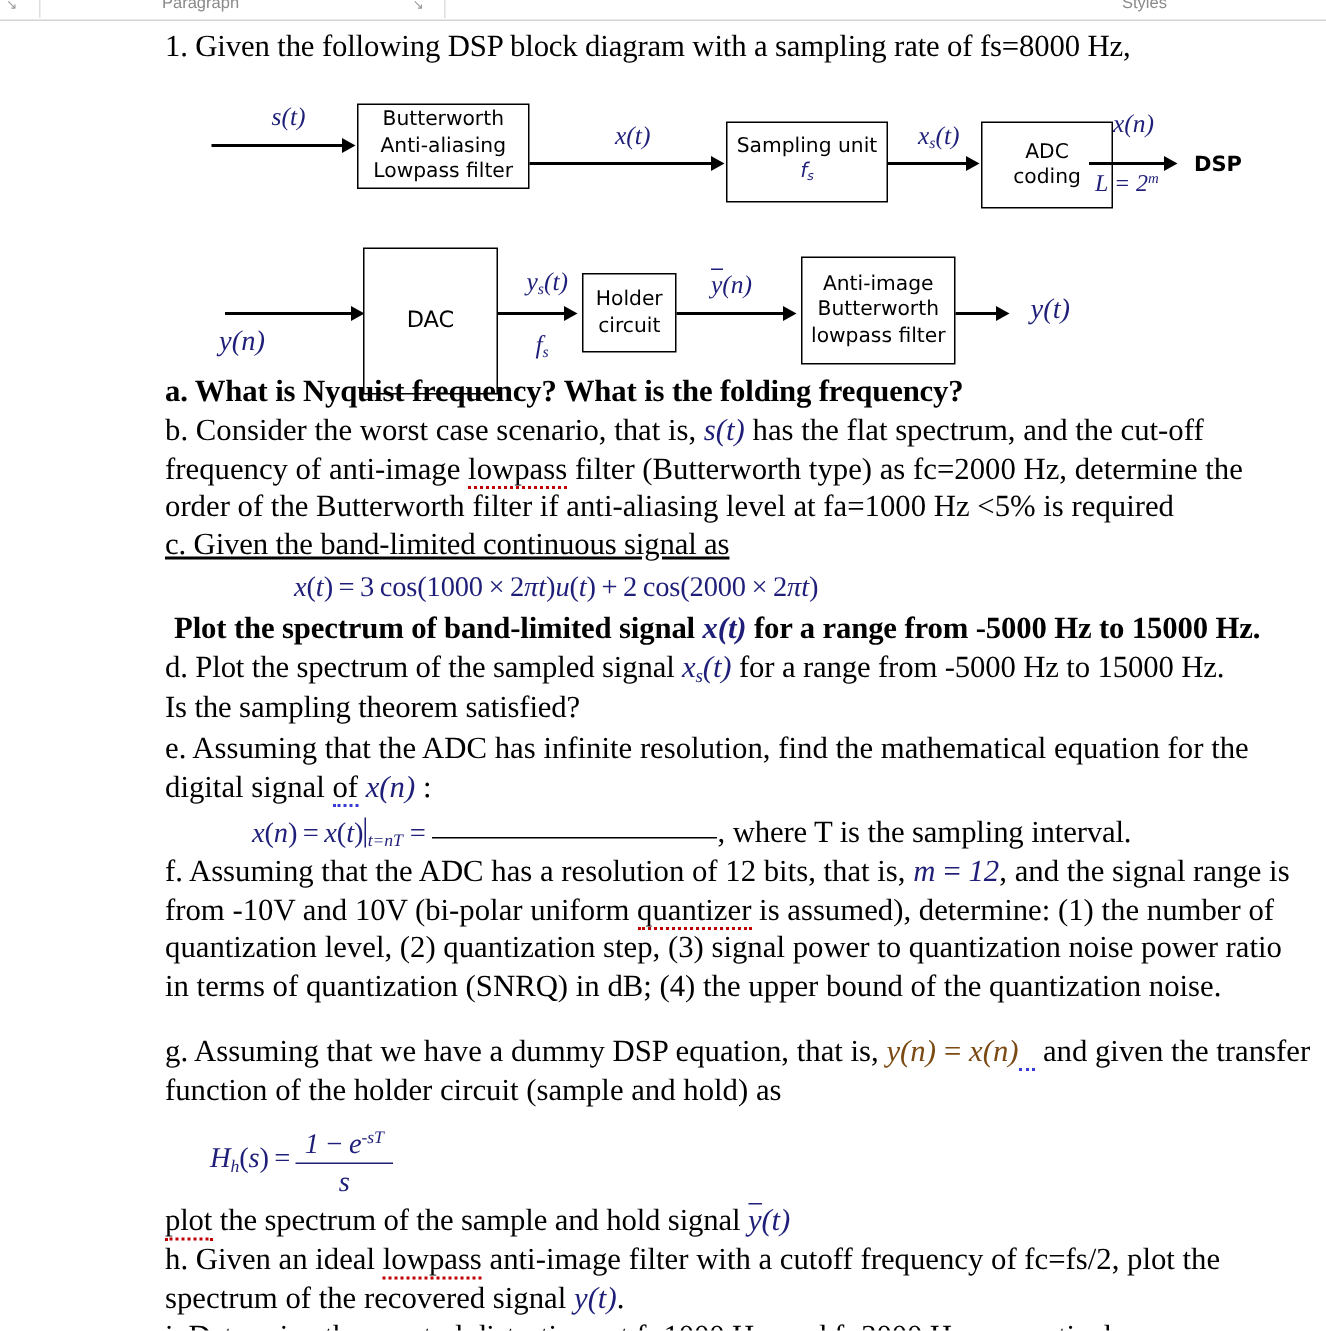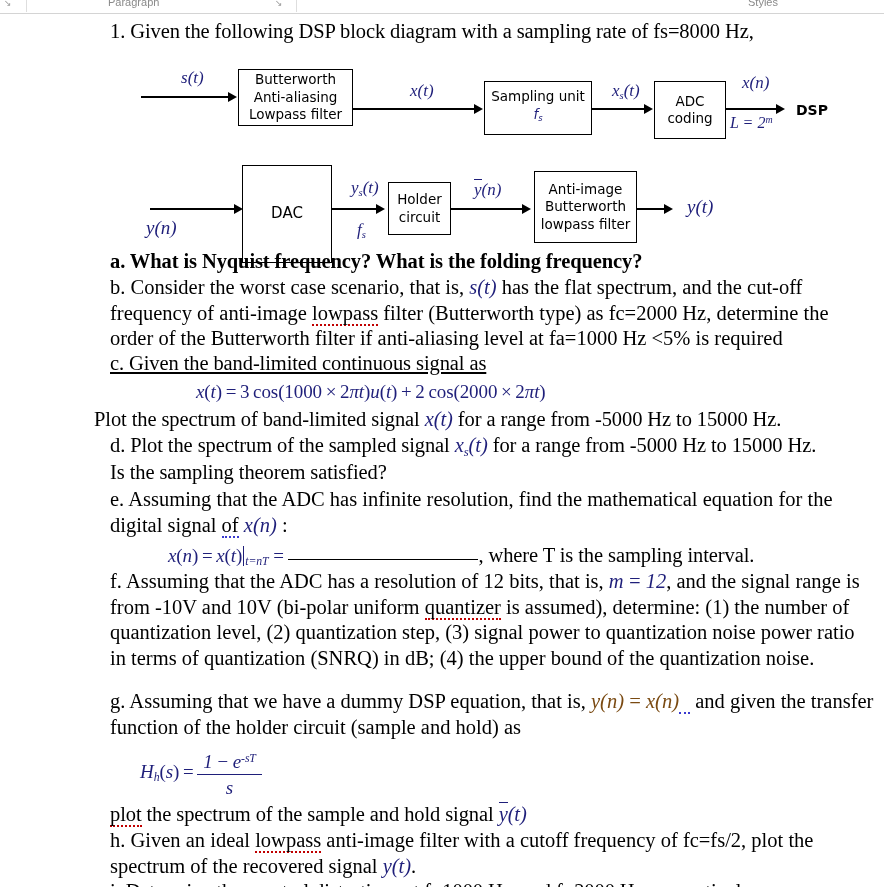--- a/index.html
+++ b/index.html
@@ -218,21 +218,21 @@
       <span>Sampling unit</span>
       <span style="font-style:italic;"><i class="eq" style="color:#1f1f7a;">f<span class="sub">s</span></i></span>
     </div>
 
     <div class="lbl navy" style="left:612px; top:68px;">
       <i class="eq">x</i><span class="sub" style="color:#1f1f7a;">s</span>(<i class="eq">t</i>)
     </div>
     <div class="line" style="left:592px; top:95px; width:58px;"></div>
     <div class="arrowhead" style="left:644px; top:91px;"></div>
 
-    <div class="box" style="left:654px; top:68px; width:72px; height:58px;">
+    <div class="box" style="left:654px; top:68px; width:88px; height:58px;">
       <span>ADC</span>
       <span>coding</span>
     </div>
 
     <div class="lbl navy" style="left:742px; top:60px;">
       <i class="eq">x</i>(<i class="eq">n</i>)
     </div>
     <div class="line" style="left:726px; top:95px; width:56px;"></div>
     <div class="arrowhead" style="left:776px; top:91px;"></div>
     <div class="lbl navy" style="left:730px; top:101px; font-size:16px;">
@@ -292,21 +292,21 @@
   </div>
 
   <div class="para" style="left:110px; top:338px;text-decoration:underline;">
     <span>c. Given the band-limited continuous signal as</span><span class="caret" style="left:0; top:0; height:0;"></span>
   </div>
 
   <div class="para" style="left:196px; top:366px; font-size:19px;">
     <span class="eq">x</span><span style="color:#1f1f7a;">(</span><span class="eq" style="color:#1f1f7a;">t</span><span style="color:#1f1f7a;">) = 3 cos(1000 × 2</span><span class="eq" style="color:#1f1f7a;">πt</span><span style="color:#1f1f7a;">)</span><span class="eq" style="color:#1f1f7a;">u</span><span style="color:#1f1f7a;">(</span><span class="eq" style="color:#1f1f7a;">t</span><span style="color:#1f1f7a;">) + 2 cos(2000 × 2</span><span class="eq" style="color:#1f1f7a;">πt</span><span style="color:#1f1f7a;">)</span>
   </div>
 
-  <div class="para" style="left:94px; top:394px;">
+  <div class="para" style="left:116px; top:394px;font-weight:bold;">
     <span>Plot the spectrum of band-limited signal </span><i class="mv">x(t)</i><span> for a range from -5000 Hz to 15000 Hz.</span>
   </div>
 
   <div class="para" style="left:110px; top:420px;">
     <span>d. Plot the spectrum of the sampled signal </span><i class="mv">x<span class="sub">s</span>(t)</i><span> for a range from -5000 Hz to 15000 Hz.</span>
   </div>
   <div class="para" style="left:110px; top:447px;">
     <span>Is the sampling theorem satisfied?</span>
   </div>
 

